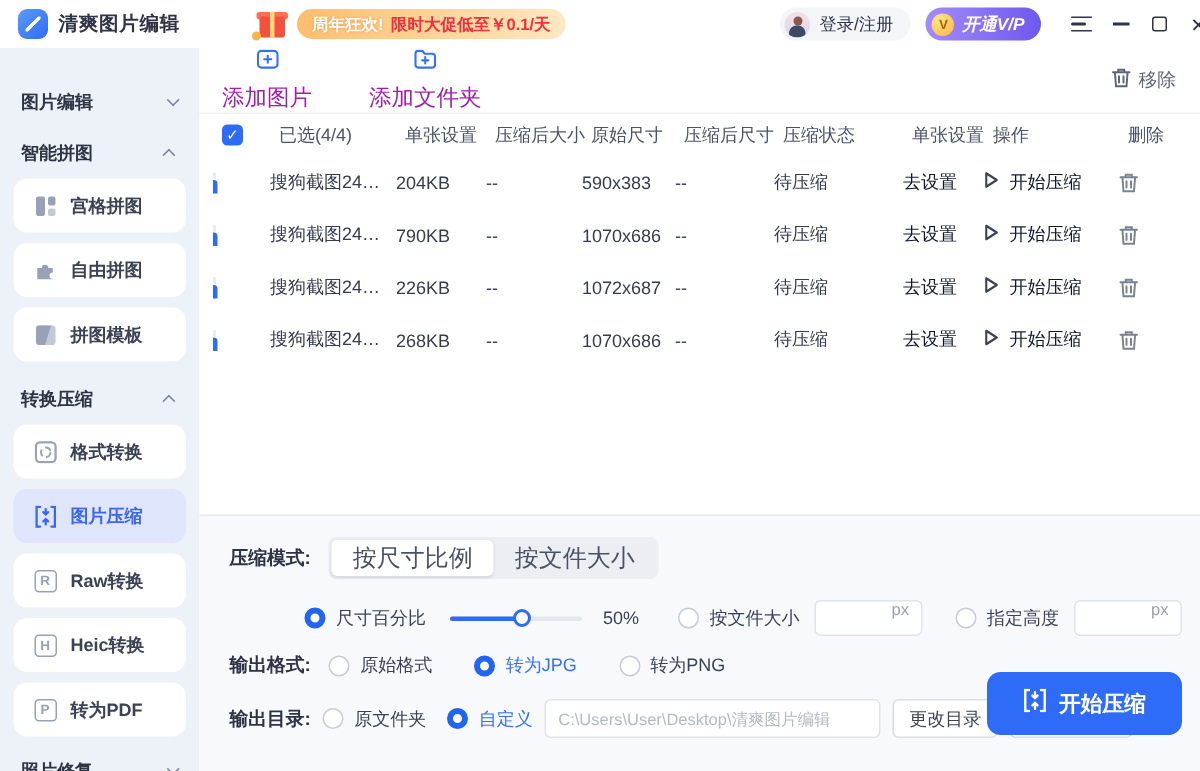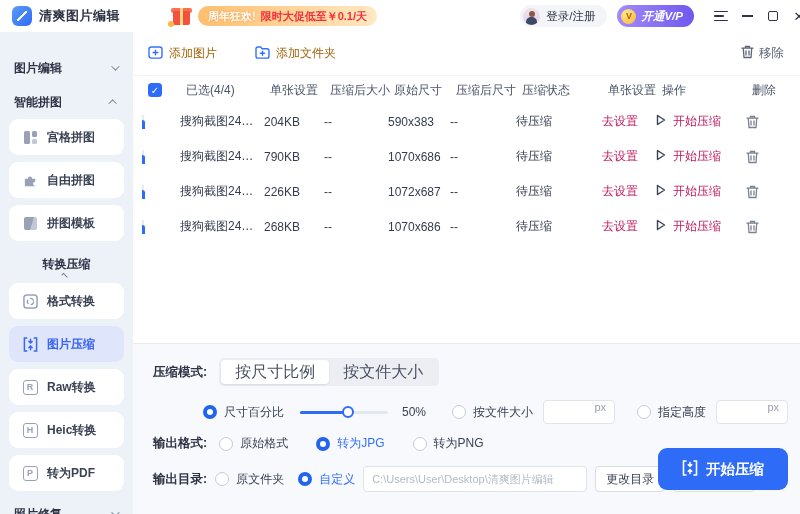--- a/index.html
+++ b/index.html
@@ -45,34 +45,34 @@
   .max-glyph { width:10px; height:10px; border:1.6px solid #2f3445; border-radius:2px; }
   .close-glyph { font-size:13px; line-height:1; color:#2f3445; }
 
   
   .sidebar { position:absolute; top:32px; left:0; width:133px; height:482px; background:#edf1f8; padding:0 9px; }
   .sec-head { display:flex; align-items:center; justify-content:space-between; padding:0 5px; height:20px; cursor:pointer; }
   .sec-head .lbl { font-size:12px; font-weight:700; color:#2f3445; }
   .chev { width:6px; height:6px; border-right:1.4px solid #7b8499; border-bottom:1.4px solid #7b8499; margin-right:2px; }
   .chev.down { transform:rotate(45deg) translateY(-2px); }
   .chev.up { transform:rotate(-135deg) translateY(-2px); }
-  .s1 { margin-top:26px; } .s2 { margin-top:14px; } .s3 { margin-top:15px;flex-direction:column; } .s4 { margin-top:13px; }
+  .s1 { margin-top:26px; } .s2 { margin-top:14px; } .s3 { margin-top:15px; } .s4 { margin-top:13px; }
   .side-card { height:36px; background:#fff; border-radius:9px; margin-top:7px; display:flex; align-items:center;
     gap:9px; padding-left:13px; cursor:pointer;text-align:right; }
   .side-card .lbl { font-size:12px; font-weight:700; color:#3a4254; }
   .side-card.active { background:#dfe5fb; }
   .side-card.active .lbl { color:#3b66f2; }
   .icon16 { width:16px; height:16px; flex:0 0 auto; display:flex; align-items:center; justify-content:center; }
   .letter-sq { width:15px; height:15px; border:1.6px solid #98a1b5; border-radius:3px; font-size:9px; font-weight:700;
     color:#98a1b5; display:flex; align-items:center; justify-content:center; }
 
   
   .main { position:absolute; top:32px; left:133px; width:667px; height:482px; background:#fff; }
   .toolbar { display:flex; align-items:center; height:44px; padding:0 16px 0 15px; border-bottom:1px solid #f0f2f6; }
-  .tool-link { display:flex; align-items:center; gap:6px; color:#a16207; font-size:12px; cursor:pointer; }
+  .tool-link { display:flex; align-items:center; gap:6px; color:#a21caf; font-size:15px; cursor:pointer;flex-direction:column; }
   .tool-link + .tool-link { margin-left:38px; }
   .tool-remove { margin-left:auto; display:flex; align-items:center; gap:5px; color:#5c6575; font-size:12.5px; cursor:pointer; }
 
   .grid-cols { display:grid; grid-template-columns:38px 84px 60px 64px 62px 66px 86px 54px 90px 1fr; align-items:center; }
   .thead { height:28px; padding:0 6px 0 15px; font-size:12px; color:#4a5468; }
   .thead > div { white-space:nowrap; }
   .checkbox { width:14px; height:14px; border-radius:3.5px; background:#2e6bf6; color:#fff; font-size:10px;
     display:flex; align-items:center; justify-content:center; cursor:pointer; }
   .trow { height:35px; padding:0 6px 0 9px; font-size:12px; color:#353c4d; }
   .trow > div { white-space:nowrap; overflow:hidden; text-overflow:ellipsis; }
@@ -87,21 +87,21 @@
   .t3 { background:radial-gradient(circle 1.6px at 7px 9px, #f08a3c 95%, transparent),
         radial-gradient(circle 1.6px at 16px 14px, #4f7df0 95%, transparent),
         radial-gradient(circle 1.6px at 25px 8px, #e05050 95%, transparent),
         radial-gradient(circle 1.6px at 10px 22px, #58b06a 95%, transparent),
         radial-gradient(circle 1.6px at 22px 24px, #f0b23c 95%, transparent),
         linear-gradient(180deg,#eef2f8 0 5px, transparent 5px), #fdfdfe; }
   .t4 { background:radial-gradient(circle 1.6px at 9px 18px, #f08a3c 95%, transparent),
         radial-gradient(circle 1.6px at 18px 23px, #4f7df0 95%, transparent),
         radial-gradient(circle 1.6px at 25px 17px, #e05050 95%, transparent),
         linear-gradient(90deg,#4f7df0 0 55%, #9db9f5 55% 100%) top/100% 7px no-repeat, #fdfdfe; }
-  .link-blue { color:#be185d; cursor:pointer; }
+  .link-blue { color:#0f172a; cursor:pointer; }
   .action-cell { display:flex; align-items:center; gap:7px; }
   .trash { cursor:pointer; display:flex; }
 
   
   .panel { position:absolute; left:0; top:311px; width:667px; height:171px; background:#f7f9fc; border-top:1px solid #e8ebf1; }
   .prow { position:absolute; left:20px; display:flex; align-items:center; }
   .p-label { font-size:12.5px; font-weight:700; color:#2f3445; margin-right:12px; white-space:nowrap; }
   .seg { display:flex; background:#eceef3; border-radius:5px; padding:2px; }
   .seg .opt { height:24px; padding:0 14px; display:flex; align-items:center; font-size:16px; color:#4a5262; cursor:pointer; border-radius:4px; white-space:nowrap; }
   .seg .opt.sel { background:#fff; box-shadow:0 1px 2px rgba(40,60,100,.12); }

